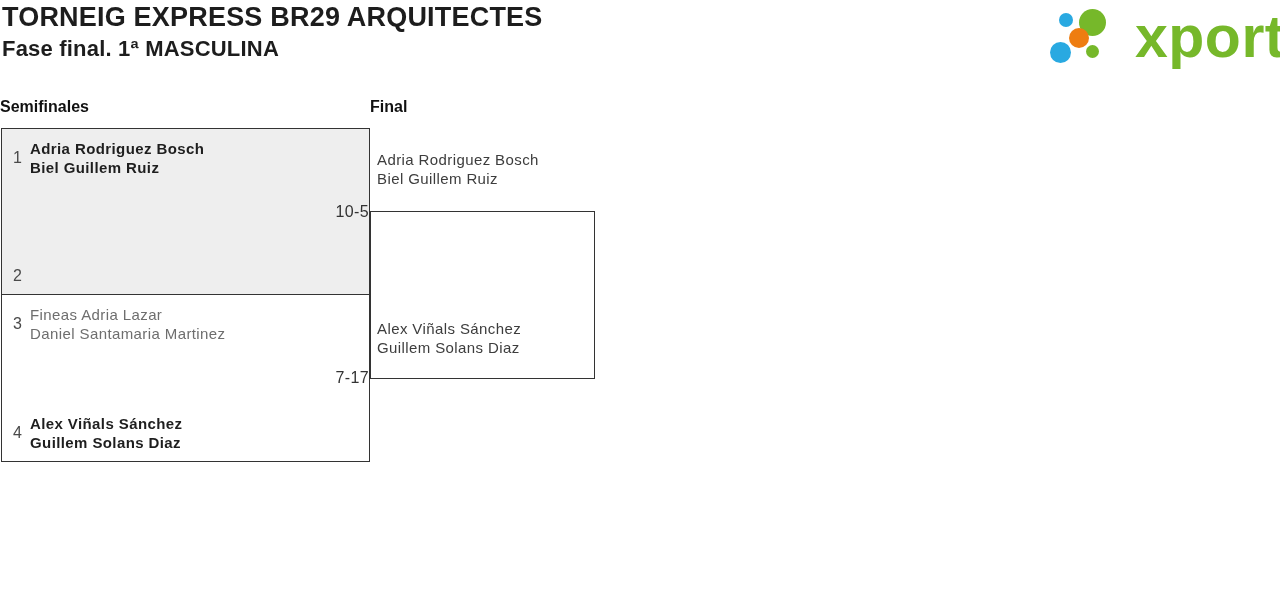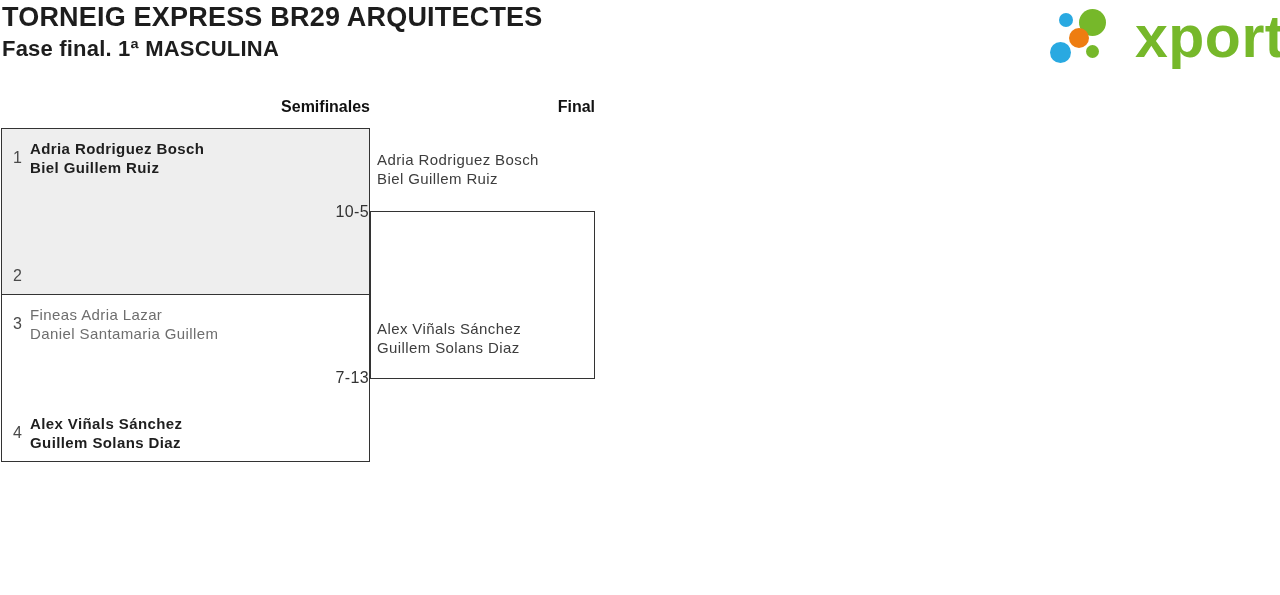--- a/index.html
+++ b/index.html
@@ -13,21 +13,21 @@
   
   .logo-dot { position:absolute; border-radius:50%; }
   .dot-blue-small   { left:1059px; top:13px; width:14px; height:14px; background:#29a9e1; }
   .dot-green-large  { left:1079px; top:9px;  width:27px; height:27px; background:#76b82a; }
   .dot-orange       { left:1069px; top:28px; width:20px; height:20px; background:#ee7d11; }
   .dot-blue-medium  { left:1050px; top:42px; width:21px; height:21px; background:#29a9e1; }
   .dot-green-small  { left:1086px; top:45px; width:13px; height:13px; background:#76b82a; }
   .wordmark { position:absolute; left:1135px; top:8px; font-size:59px; line-height:1; font-weight:700; color:#76b82a; letter-spacing:0.5px; }
 
   
-  .round-label { position:absolute; top:98px; font-size:16px; font-weight:700; color:#111; text-align:right; }
+  .round-label { position:absolute; top:98px; font-size:16px; font-weight:700; color:#111; text-align:left; }
   .rl-semis { left:0;     width:370px; }
   .rl-final { left:370px; width:225px; }
 
   
   .match { position:absolute; border:1.5px solid #333; box-sizing:border-box; }
   .sf1 { left:1px;   top:128px; width:369px; height:167px; background:#eeeeee; }
   .sf2 { left:1px;   top:295px; width:369px; height:167px; background:#ffffff; border-top:none; }
   .final-box { left:370px; top:211px; width:225px; height:167.5px; background:#ffffff; }
 
   
@@ -80,24 +80,24 @@
     <div class="slot slot-bottom">
       <span class="seed">2</span>
     </div>
   </div>
 
   <div class="match sf2">
     <div class="slot slot-top">
       <span class="seed">3</span>
       <span class="names loser">
         <span class="nline">Fineas Adria Lazar</span>
-        <span class="nline">Daniel Santamaria Guillem</span>
+        <span class="nline">Daniel Santamaria Martinez</span>
       </span>
     </div>
-    <div class="score">7-13</div>
+    <div class="score">7-17</div>
     <div class="slot slot-bottom">
       <span class="seed">4</span>
       <span class="names winner">
         <span class="nline">Alex Viñals Sánchez</span>
         <span class="nline">Guillem Solans Diaz</span>
       </span>
     </div>
   </div>
 
   <div class="match final-box"></div>

